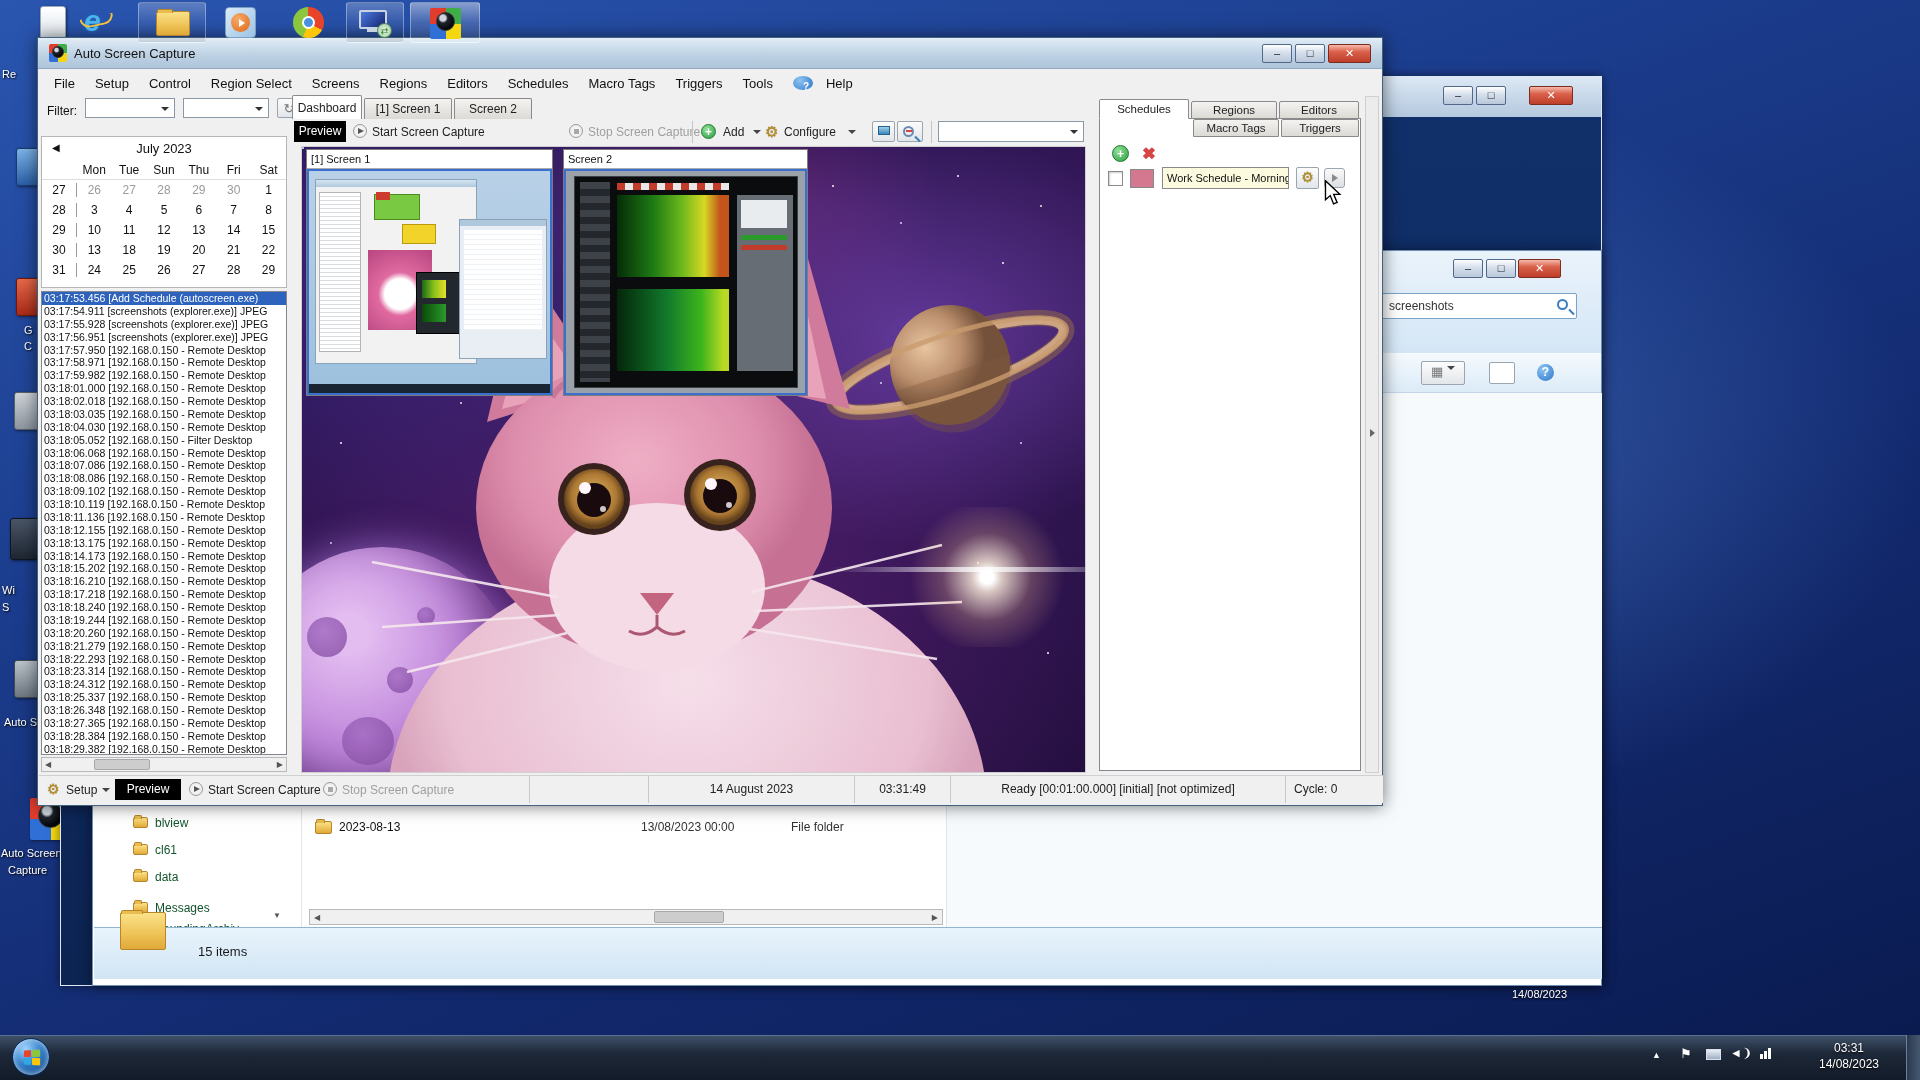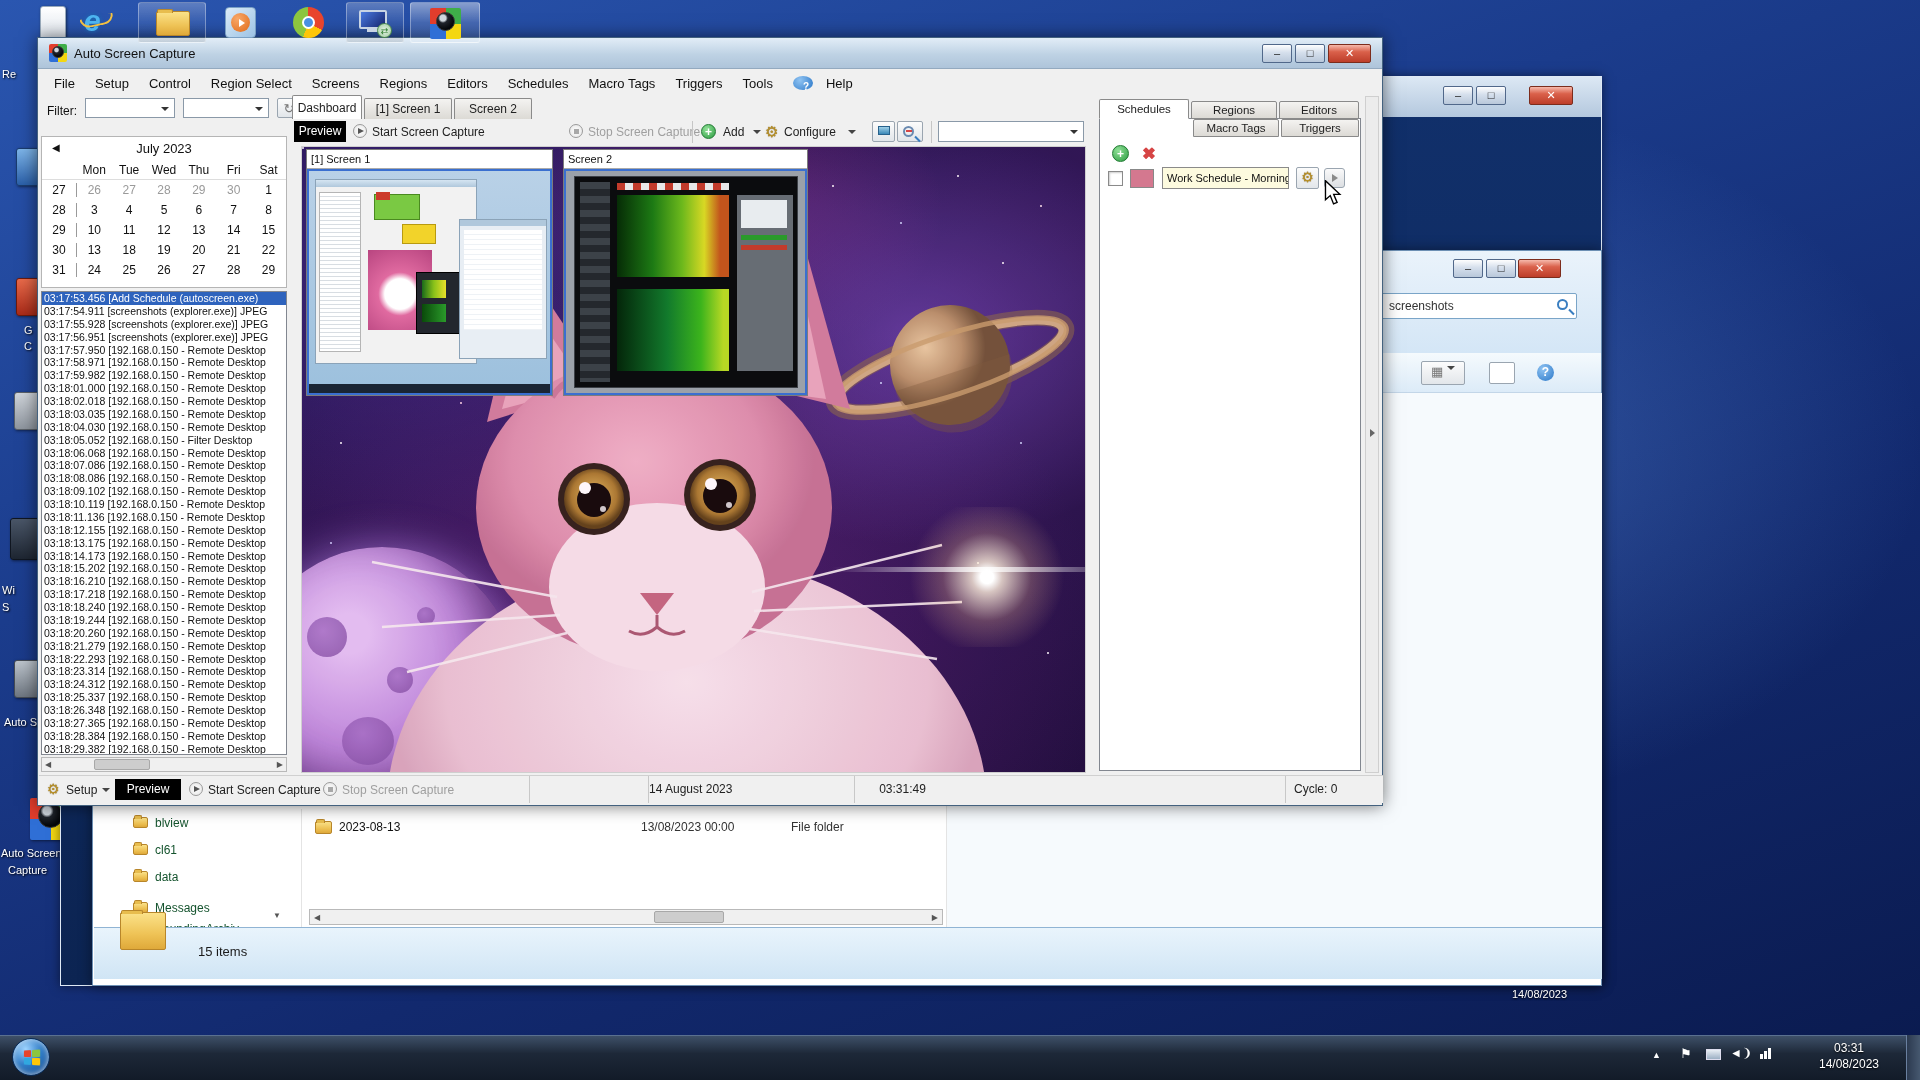--- a/index.html
+++ b/index.html
@@ -272,21 +272,21 @@
     <div class="combo" style="left:646px;top:2px;width:146px;height:21px"></div>
   </div>
 
   <div class="cal">
     <span style="position:absolute;left:10px;top:5px;font-size:10px">◀</span>
     <div style="position:absolute;left:0;top:4px;width:100%;text-align:center;font-size:13px">July 2023</div>
     <div class="cal-row" style="top:26px;border-bottom:1px solid #ddd;padding-bottom:2px">
       <span class="cal-wk" style="border-right:none"></span>
       <span class="cal-cell">Mon</span>
       <span class="cal-cell">Tue</span>
-      <span class="cal-cell">Wed</span>
+      <span class="cal-cell">Sun</span>
       <span class="cal-cell">Thu</span>
       <span class="cal-cell">Fri</span>
       <span class="cal-cell">Sat</span>
     </div>
     <div class="cal-row" style="top:46px">
       <span class="cal-wk">27</span>
       <span class="cal-cell dim">26</span>
       <span class="cal-cell dim">27</span>
       <span class="cal-cell dim">28</span>
       <span class="cal-cell dim">29</span>
@@ -515,22 +515,23 @@
     <div class="blackbtn" style="left:76px;top:3px;width:66px;height:21px;line-height:21px">Preview</div>
     <div class="circ-ic play" style="left:150px;top:6px">
         <i></i>
       </div>
     <span class="tbtext" style="left:169px;top:7px">Start Screen Capture</span>
     <div class="circ-ic stop" style="left:284px;top:6px">
         <i></i>
       </div>
     <span class="tbtext dis" style="left:303px;top:7px">Stop Screen Capture</span>
     <div class="scell" style="left:490px"></div>
-    <div class="scell" style="left:609px;width:206px;text-align:left;line-height:27px">14 August 2023</div>
+    <div class="scell" style="left:609px;width:206px;text-align:center;line-height:27px">14 August 2023</div>
     <div class="scell" style="left:815px;width:96px;text-align:center;line-height:27px">03:31:49</div>
+    <div class="scell" style="left:911px;width:335px;text-align:center;line-height:27px">Ready [00:01:00.000] [initial] [not optimized]</div>
     <div class="scell" style="left:1246px;width:98px;line-height:27px;padding-left:8px">Cycle: 0</div>
   </div>
 </div>
 
 <span style="position:absolute;left:1512px;top:988px;color:#fff;font-size:11px;text-shadow:0 1px 2px #000">14/08/2023</span>
 
 <svg class="cursor" style="left:1322px;top:180px" width="22" height="26" viewBox="0 0 12 19">
   <path d="M0.5,0.5 L0.5,14.5 L4,11.4 L6.4,17.5 L9,16.4 L6.5,10.5 L11,10.5 Z" fill="#fff" stroke="#000" stroke-width="1"></path>
 </svg>
 

